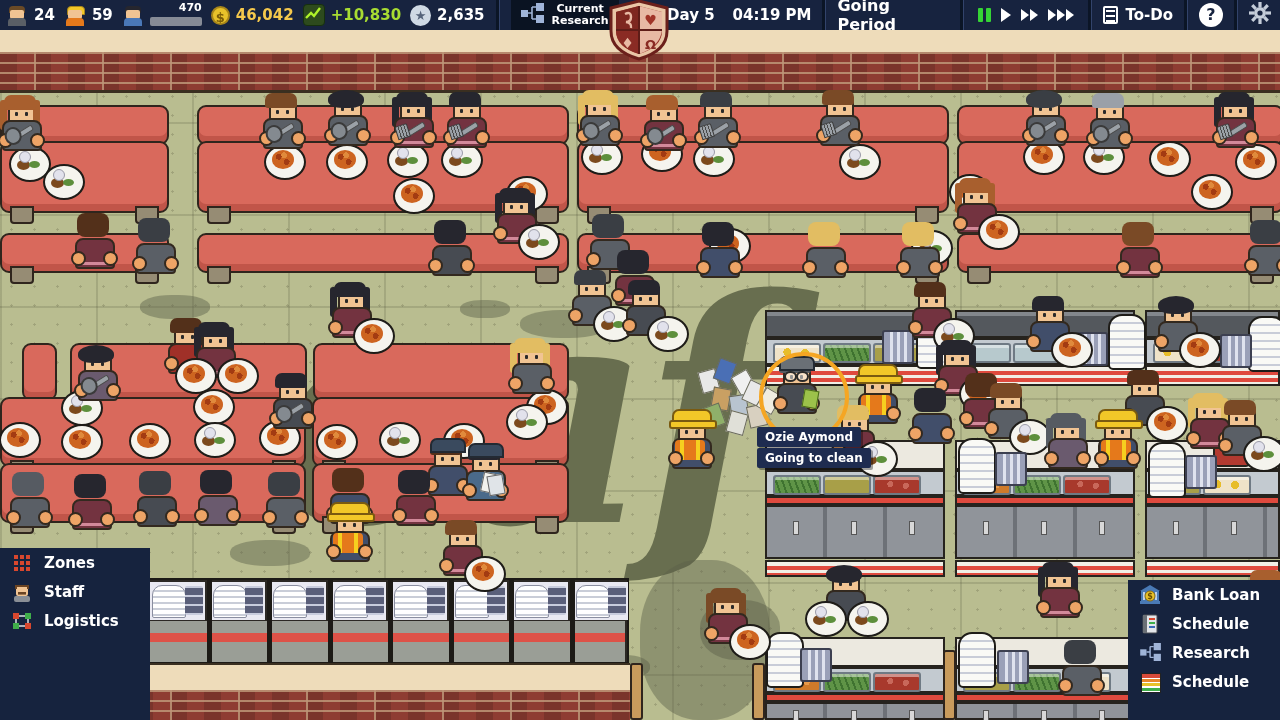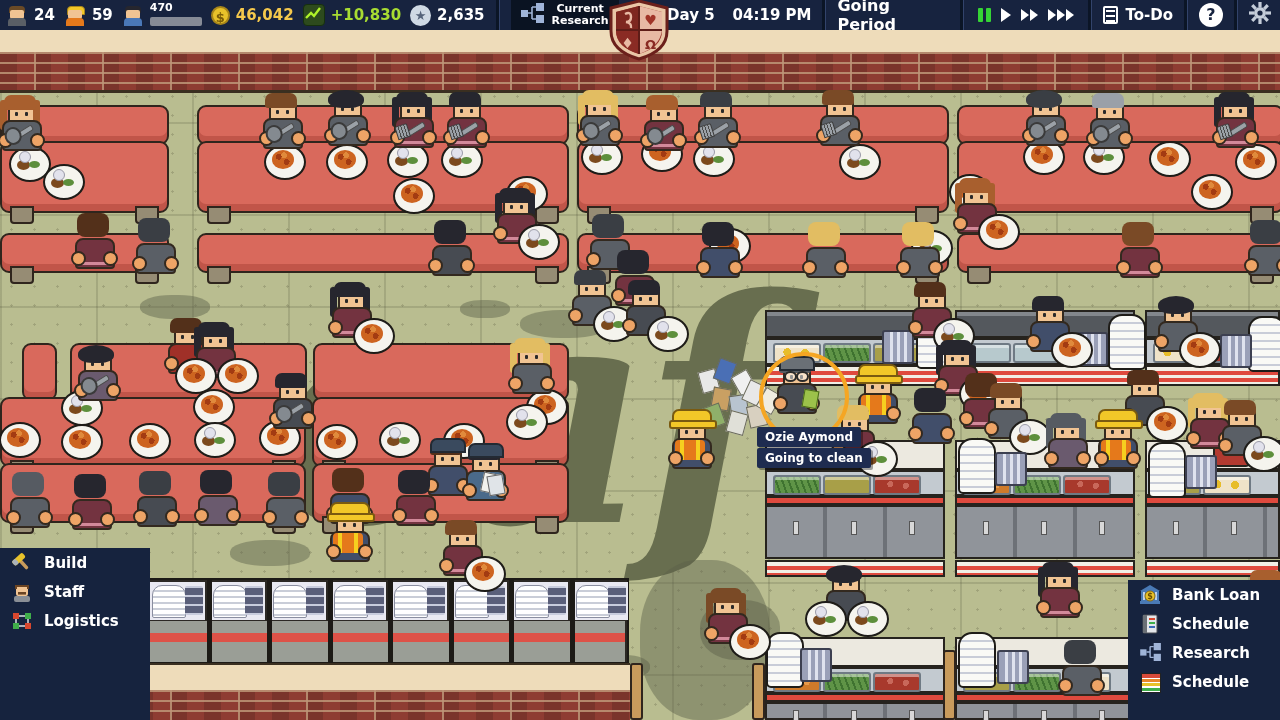--- a/index.html
+++ b/index.html
@@ -104,21 +104,21 @@
   .research-seg{height:30px;background:#0a1322;display:flex;align-items:center;gap:7px;padding:0 10px;}
   .research-label{font-size:11px;line-height:12px;text-align:center;font-weight:bold;white-space:pre-line;}
   .micon{position:relative;width:22px;height:22px;flex:0 0 auto;}
   .mi-hair{position:absolute;left:3px;top:2px;width:16px;height:7px;border-radius:4px 4px 0 0;}
   .mi-face{position:absolute;left:4px;top:6px;width:14px;height:9px;background:#f1c493;border-radius:2px;}
   .mi-body{position:absolute;left:2px;top:14px;width:18px;height:8px;border-radius:4px 4px 0 0;}
   .coin{width:19px;height:19px;background:#e8c22a;border:2px solid #a8861a;border-radius:50%;color:#7a5c08;font-size:13px;font-weight:bold;text-align:center;line-height:19px;box-sizing:border-box;}
   .graphicon{width:20px;height:20px;background:#2d4a1d;border-radius:4px;border:1px solid #16300e;}
   .staricon{width:21px;height:21px;background:#cfd9e4;border-radius:50%;color:#55637a;font-size:13px;text-align:center;line-height:21px;}
   .statbar{position:relative;width:52px;height:26px;}
-  .statbar .lbl{position:absolute;left:0;top:-1px;width:100%;text-align:left;font-size:11px;font-weight:bold;}
+  .statbar .lbl{position:absolute;left:0;top:-1px;width:100%;text-align:right;font-size:11px;font-weight:bold;}
   .statbar .track{position:absolute;left:0;bottom:2px;width:52px;height:9px;background:#868b96;border-radius:2px;overflow:hidden;}
   .statbar .fill{height:100%;background:#86e01e;}
   .speed{display:flex;align-items:center;gap:10px;padding:0 12px;}
   .pausebars{display:flex;gap:3px;}
   .pausebars i{display:block;width:5px;height:14px;background:#35d435;border-radius:1px;}
   .tri{width:0;height:0;border-top:7px solid transparent;border-bottom:7px solid transparent;border-left:10px solid #fff;}
   .tri.sm{border-top-width:6px;border-bottom-width:6px;border-left-width:8px;}
   .trigroup{display:flex;gap:1px;}
   .todoicon{width:15px;height:18px;border:2px solid #fff;border-radius:2px;background-image:linear-gradient(#fff 2px,transparent 2px);background-size:9px 5px;background-position:1px 2px;background-repeat:repeat-y;box-sizing:border-box;}
   .qmark{width:24px;height:24px;background:#fff;border-radius:50%;color:#17233f;font-size:16px;font-weight:bold;text-align:center;line-height:24px;}
@@ -1473,28 +1473,24 @@
         </span>
       </span>
     </div>
   </div>
 
   <div class="tipbox" id="tip-name" style="left: 757px; top: 427px;">Ozie Aymond</div>
   <div class="tipbox" id="tip-status" style="left: 757px; top: 448px;">Going to clean</div>
 
   <div class="menu" id="left-menu" style="left:0;top:548px;width:150px;height:172px;">
       <div class="menuitem">
-        <span class="mico"><svg width="20" height="20" viewBox="0 0 20 20">
-            <g transform="rotate(-42 10 10)">
-              <rect x="8.5" y="5" width="3.5" height="13" rx="1.5" fill="#c89b5c"></rect>
-              <rect x="3" y="2" width="14" height="6" rx="2" fill="#e8c22a"></rect>
-              <rect x="3" y="2" width="5" height="6" rx="2" fill="#aab2ba"></rect>
-            </g>
-          </svg></span>
-        <span>Build</span>
+        <span class="mico">
+          <div style="width:18px;height:18px;background-image:radial-gradient(#d8472e 2.2px,transparent 2.4px);background-size:6px 6px;margin:1px"></div>
+        </span>
+        <span>Zones</span>
       </div>
       <div class="menuitem">
         <span class="mico"><svg width="20" height="20" viewBox="0 0 20 20">
             <rect x="2" y="14" width="16" height="6" rx="2" fill="#8a8f96"></rect>
             <rect x="4" y="4" width="12" height="10" rx="2" fill="#f1c493"></rect>
             <path d="M3 3 h14 v4 h-2 v-2 h-10 v2 h-2 z" fill="#6b4423"></path>
             <rect x="6" y="10" width="8" height="2.6" fill="#6b4423"></rect>
           </svg></span>
         <span>Staff</span>
       </div>

